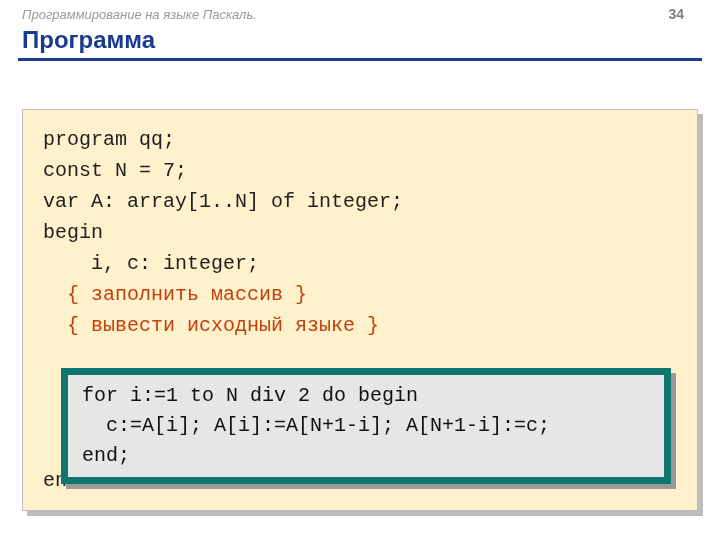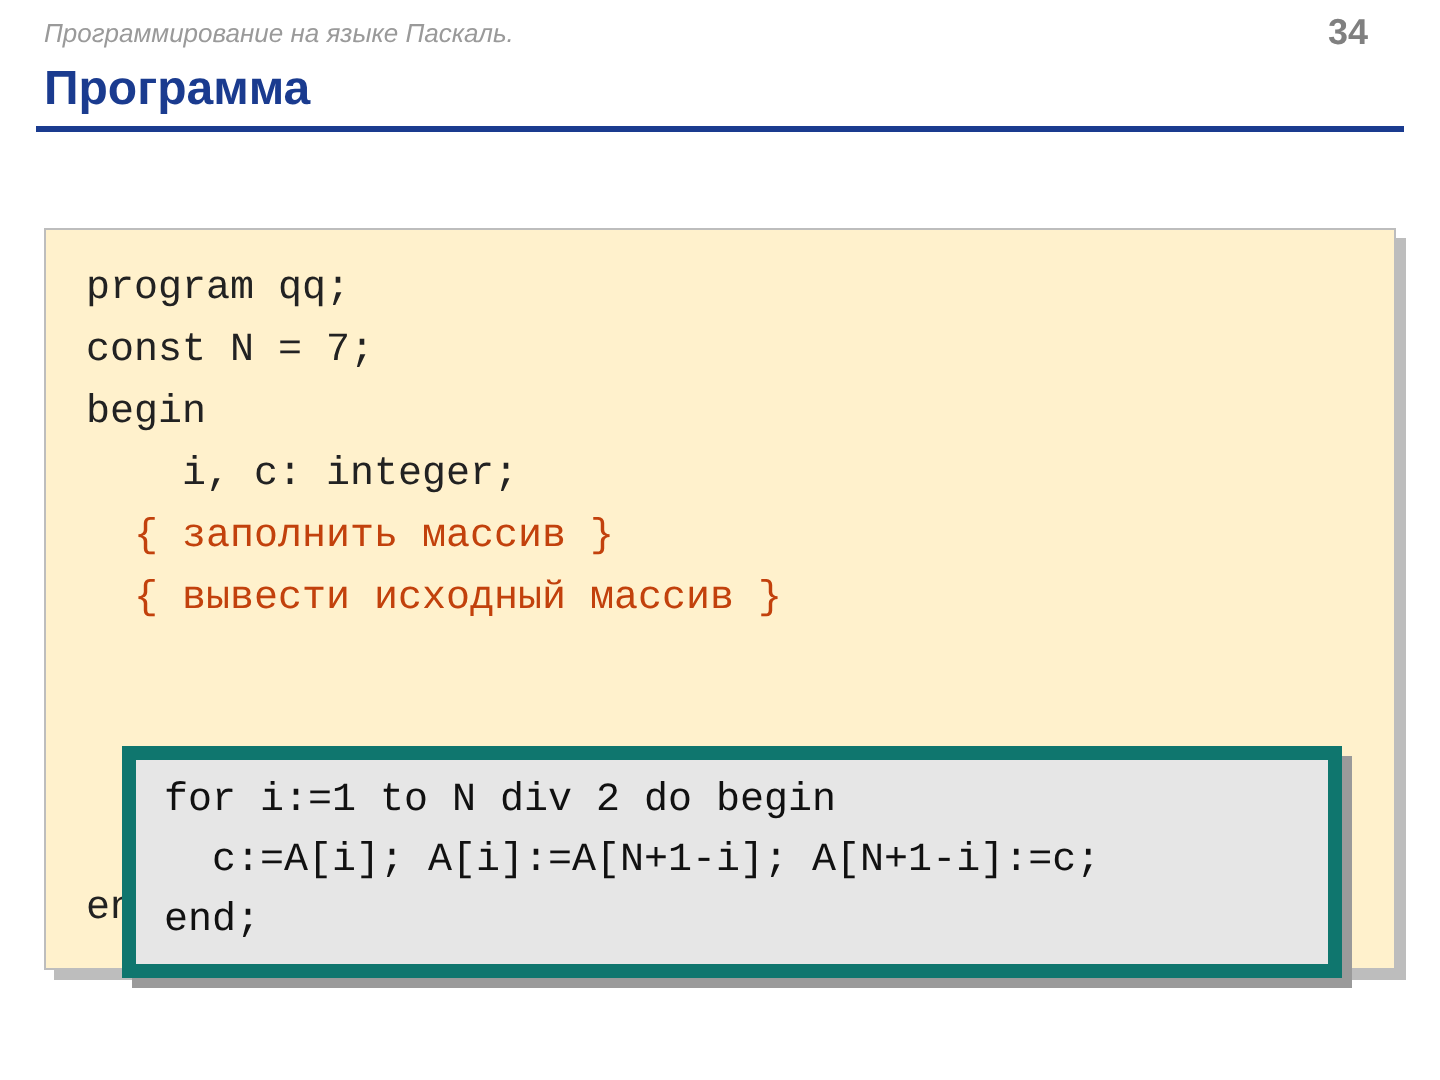--- a/index.html
+++ b/index.html
@@ -22,21 +22,21 @@
       align-items: center;
       padding: 6px 36px 2px 22px;
     }
     .header-breadcrumb {
       font-style: italic;
       color: #9a9a9a;
       font-size: 13px;
     }
     .page-num {
       color: #808080;
-      font-size: 18px;
+      font-size: 14px;
       font-weight: bold;
     }
     .title {
       color: #1a3b8f;
       font-weight: bold;
       font-size: 24px;
       padding: 2px 0 4px 22px;
     }
     .title-underline {
       height: 3px;
@@ -100,24 +100,25 @@
   </div>
 
   <div class="title">Программа</div>
   <div class="title-underline"></div>
 
   <div class="code-outer">
     <div class="code-shadow"></div>
     <div class="code-box">
       <div class="code-line">program qq;</div>
       <div class="code-line">const N = 7;</div>
+      <div class="code-line">var A: array[1..N] of integer;</div>
       <div class="code-line">begin</div>
       <div class="code-line">    i, c: integer;</div>
       <div class="code-line indent1 comment">{ заполнить массив }</div>
-      <div class="code-line indent1 comment">{ вывести исходный массив }</div>
+      <div class="code-line indent1 comment">{ вывести исходный языке }</div>
       <div class="code-line">&nbsp;</div>
       <div class="code-line">&nbsp;</div>
       <div class="code-line">&nbsp;</div>
       <div class="code-line indent1 comment">{ вывести полученный массив }</div>
       <div class="code-line">end.</div>
 
       <div class="inner-outer">
         <div class="inner-shadow"></div>
         <div class="inner-box">
           <div class="code-line">for i:=1 to N div 2 do begin</div>

